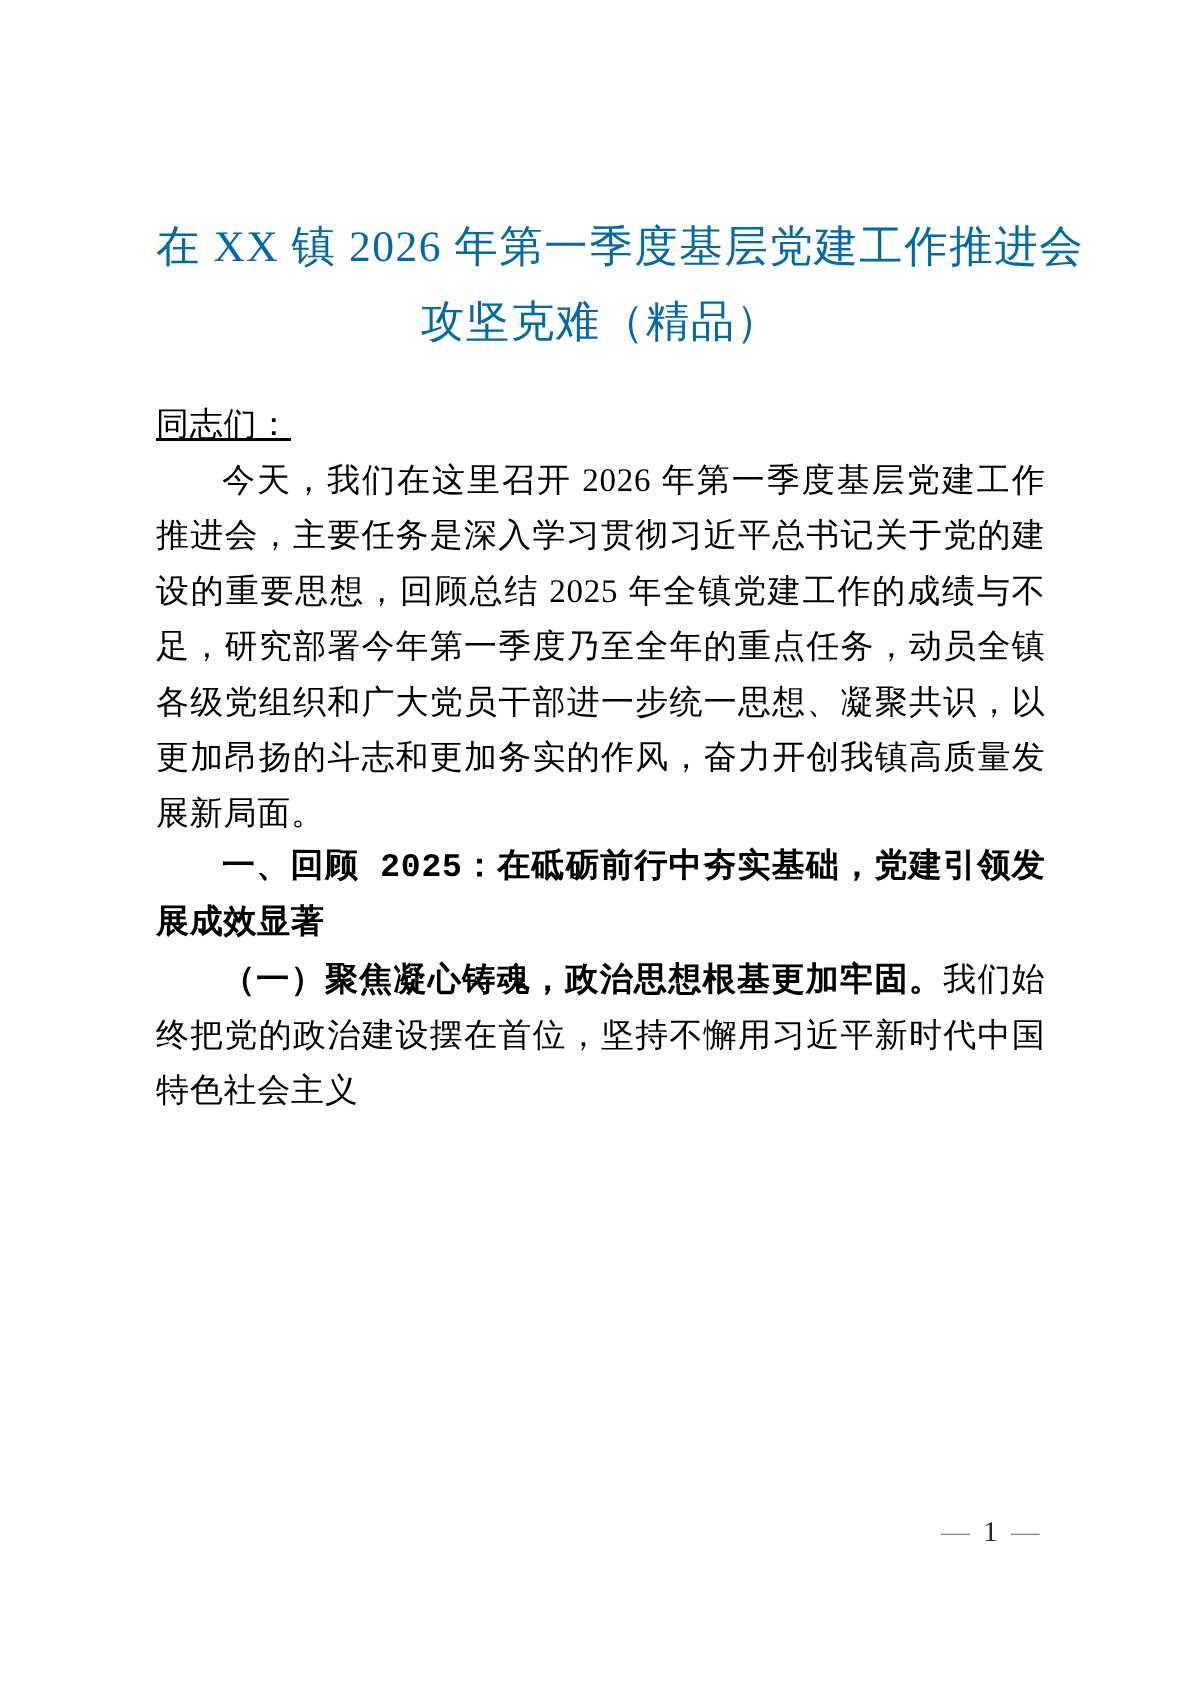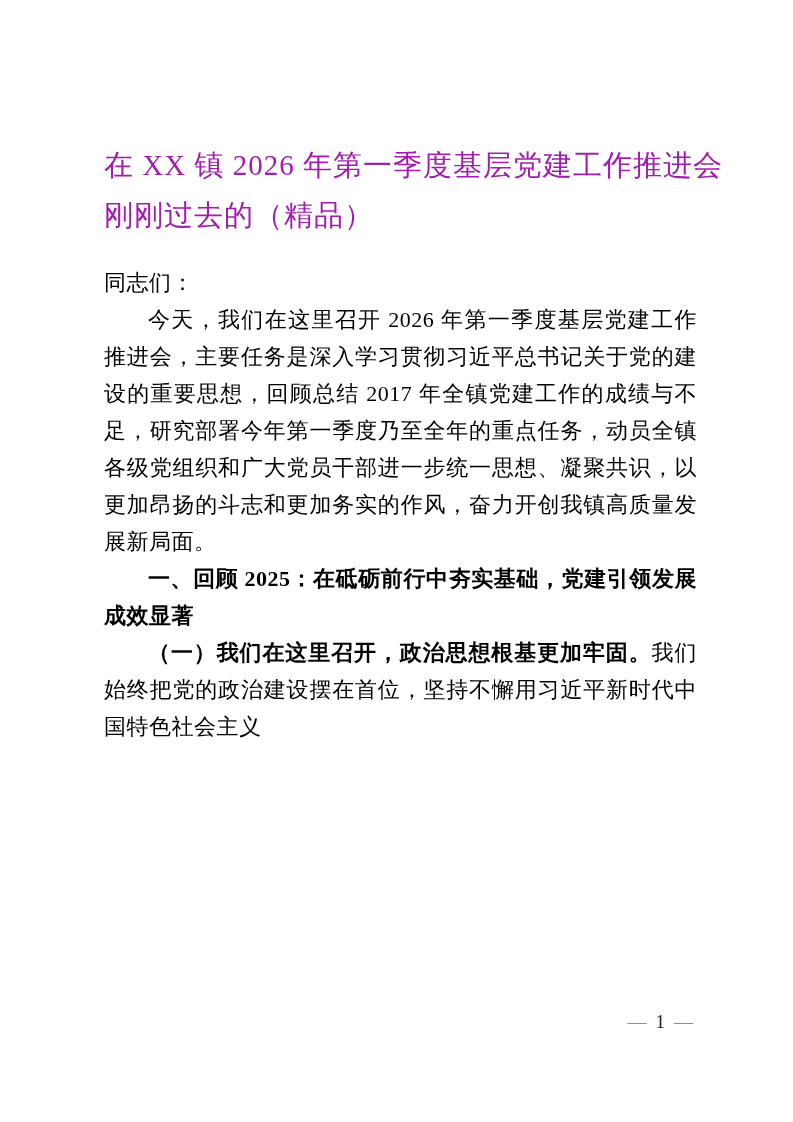--- a/index.html
+++ b/index.html
@@ -13,46 +13,48 @@
     height: 1122px;
     background: #ffffff;
     color: #000000;
     box-sizing: border-box;
     padding: 140px 96px 0 104px;
     font-family: "Liberation Serif", serif;
     overflow: hidden;
   }
   .doc-title {
     margin: 0;
+    text-align: center;
     font-weight: normal;
     font-size: 29px;
-    color: #a21caf;
+    color: #0369a1;
   }
   .title-line {
     display: block;
     line-height: 50px;
     letter-spacing: 1px;
     white-space: nowrap;
   }
   .content {
     margin-top: 24px;
   }
   .para {
     margin: 0;
     font-size: 22px;
     line-height: 37px;
     text-align: justify;
     text-indent: 2em;
     letter-spacing: 0.5px;
   }
   .para.salutation {
     text-indent: 0;
+    text-decoration: underline;
   }
   .para.heading {
-    font-family: Liberation Serif, serif;
+    font-family: Liberation Mono, monospace;
     font-weight: 700;
     letter-spacing: 0.5px;
   }
   .run-body { font-weight: normal; }
   .run-heading { font-weight: 700; }
   .run-lead { font-weight: 700; }
   .footer {
     position: absolute;
     top: 1010px;
     right: 100px;
@@ -69,27 +71,27 @@
     margin: 0 9px;
   }
 </style>
 </head>
 <body>
 
 <div class="page">
 
   <h1 class="doc-title">
     <span class="title-line">在 XX 镇 2026 年第一季度基层党建工作推进会</span>
-    <span class="title-line">刚刚过去的（精品）</span>
+    <span class="title-line">攻坚克难（精品）</span>
   </h1>
 
   <div class="content">
       <p class="para salutation"><span class="run-body">同志们：</span></p>
-      <p class="para body"><span class="run-body">今天，我们在这里召开 2026 年第一季度基层党建工作推进会，主要任务是深入学习贯彻习近平总书记关于党的建设的重要思想，回顾总结 2017 年全镇党建工作的成绩与不足，研究部署今年第一季度乃至全年的重点任务，动员全镇各级党组织和广大党员干部进一步统一思想、凝聚共识，以更加昂扬的斗志和更加务实的作风，奋力开创我镇高质量发展新局面。</span></p>
+      <p class="para body"><span class="run-body">今天，我们在这里召开 2026 年第一季度基层党建工作推进会，主要任务是深入学习贯彻习近平总书记关于党的建设的重要思想，回顾总结 2025 年全镇党建工作的成绩与不足，研究部署今年第一季度乃至全年的重点任务，动员全镇各级党组织和广大党员干部进一步统一思想、凝聚共识，以更加昂扬的斗志和更加务实的作风，奋力开创我镇高质量发展新局面。</span></p>
       <p class="para heading"><span class="run-heading">一、回顾 2025：在砥砺前行中夯实基础，党建引领发展成效显著</span></p>
-      <p class="para body"><span class="run-lead">（一）我们在这里召开，政治思想根基更加牢固。</span><span class="run-body">我们始终把党的政治建设摆在首位，坚持不懈用习近平新时代中国特色社会主义</span></p>
+      <p class="para body"><span class="run-lead">（一）聚焦凝心铸魂，政治思想根基更加牢固。</span><span class="run-body">我们始终把党的政治建设摆在首位，坚持不懈用习近平新时代中国特色社会主义</span></p>
     </div>
 
   <div class="footer">
     <span class="dash">—</span><span class="page-num">1</span><span class="dash">—</span>
   </div>
 
 </div>
 
 </body></html>

